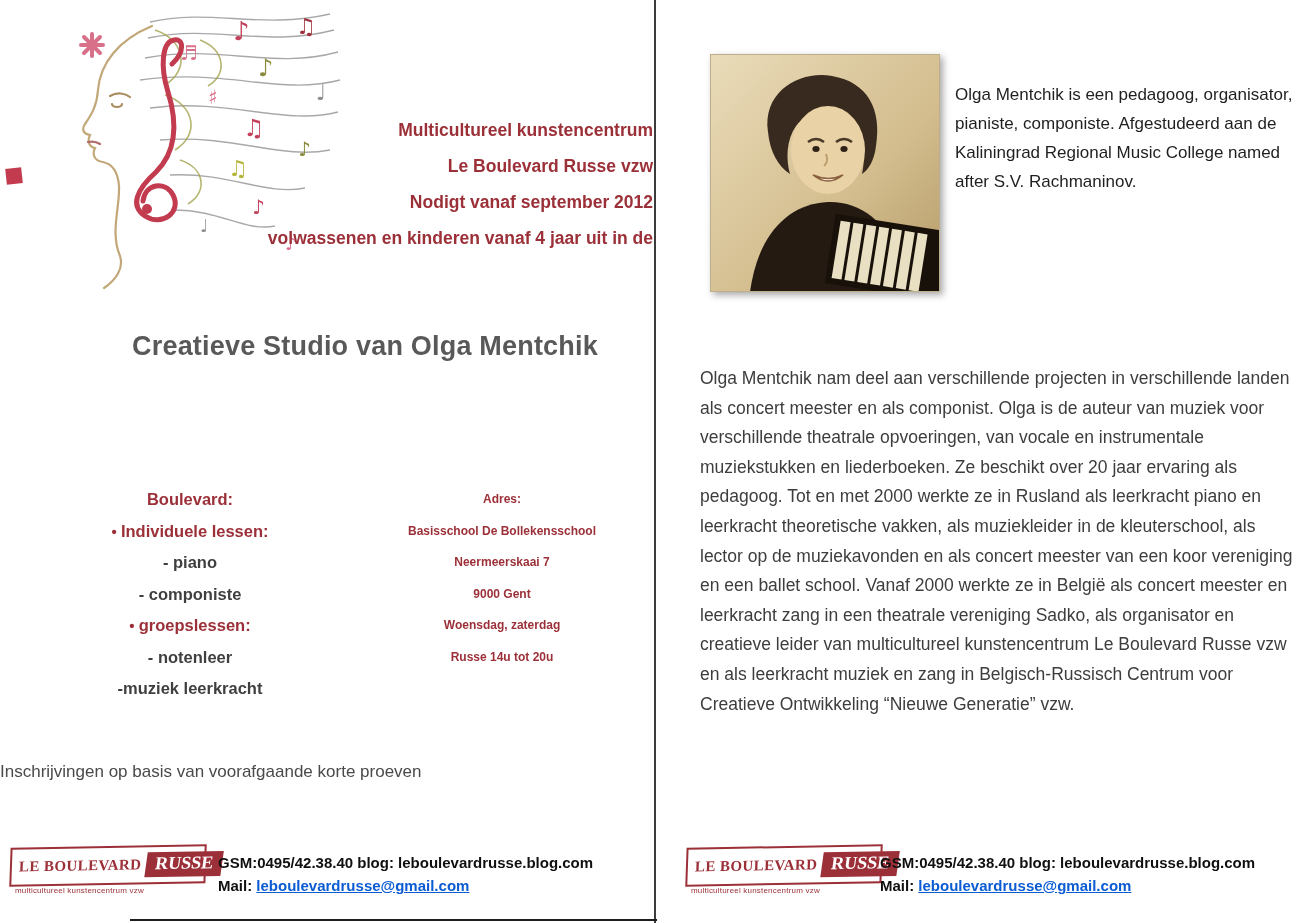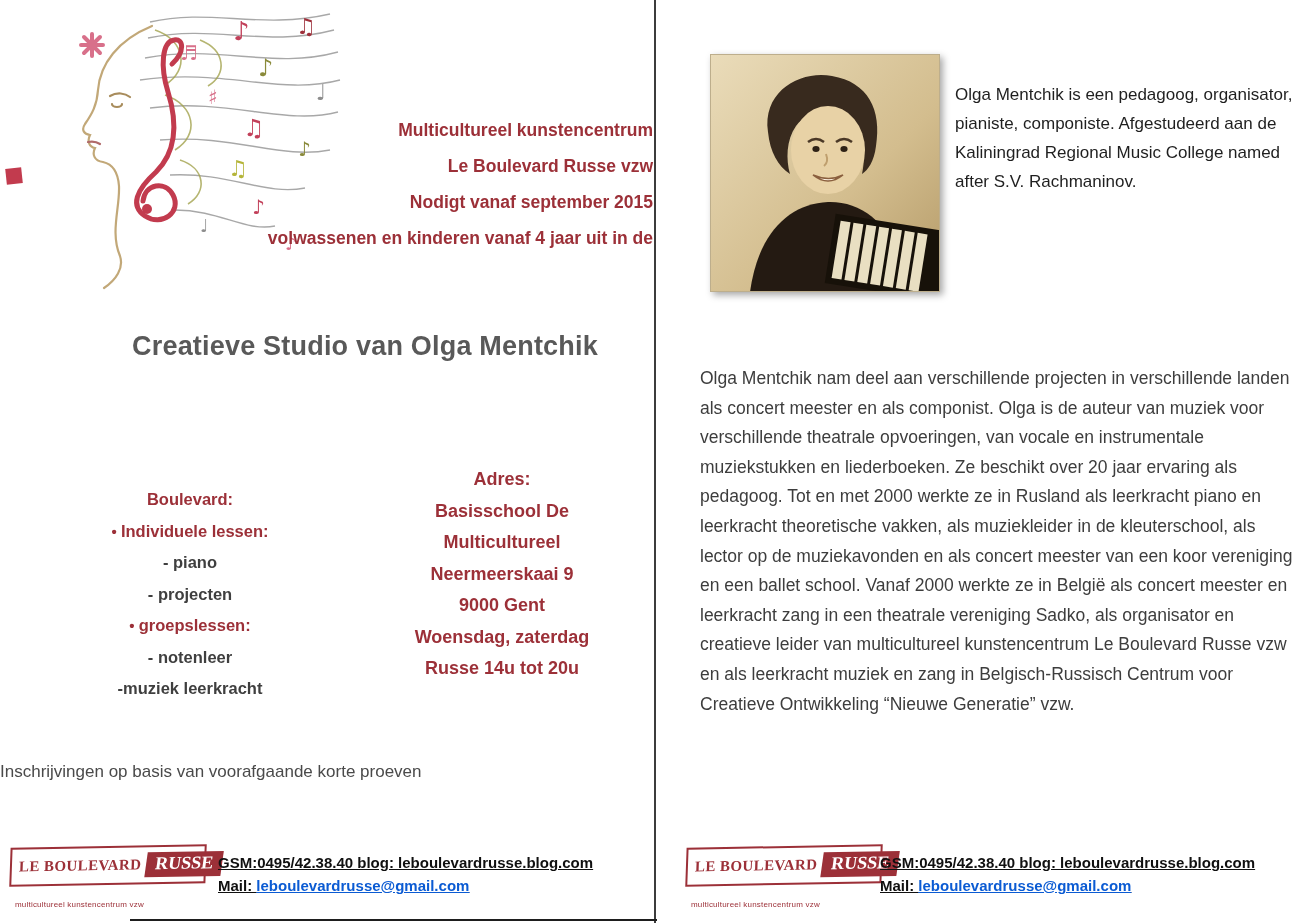--- a/index.html
+++ b/index.html
@@ -24,22 +24,22 @@
   .studio-title{position:absolute;left:85px;top:331px;width:560px;text-align:center;
     font-size:27px;font-weight:bold;color:var(--title-gray);letter-spacing:0.2px;}
 
   .programma{position:absolute;left:66px;top:484px;width:248px;text-align:center;
     font-weight:bold;font-size:16.5px;line-height:31.5px;}
   .programma .heading{color:var(--red);}
   .item-bullet{color:var(--red);}
   .item-bullet::before{content:"•  ";font-size:15px;}
   .item-plain{color:#3f3f3f;}
 
-  .adres{position:absolute;left:380px;top:464px;width:244px;text-align:center;
-    font-weight:bold;font-size:18px;line-height:31.5px;color:var(--red);}
+  .adres{position:absolute;left:380px;top:484px;width:244px;text-align:center;
+    font-weight:bold;font-size:12px;line-height:31.5px;color:var(--red);}
 
   .note{position:absolute;left:0;top:762px;width:655px;text-align:left;
     font-size:17px;color:#4a4a4a;}
 
   
   .photo{position:absolute;left:710px;top:54px;width:230px;height:238px;
     box-shadow:3px 3px 7px rgba(0,0,0,0.35);background:#d9c69c;}
   .intro{position:absolute;left:955px;top:80px;width:340px;
     font-size:17px;line-height:29px;color:#1f1f1f;}
   .bio{position:absolute;left:700px;top:364px;width:597px;
@@ -49,23 +49,23 @@
   .logo{position:absolute;width:196px;}
   .logo-left{left:10px;top:846px;}
   .logo-right{left:686px;top:846px;}
   .logo-box{display:flex;align-items:center;gap:5px;border:2px solid var(--red);
     padding:5px 7px;transform:skewX(-3deg) rotate(-1deg);background:#fff;}
   .logo-le{font-family:"Liberation Serif",serif;font-weight:bold;color:var(--red);
     font-size:15px;letter-spacing:0.4px;white-space:nowrap;}
   .logo-russe{font-family:"Liberation Serif",serif;font-weight:bold;color:#fff;
     background:var(--red);font-size:18px;padding:1px 9px 3px;transform:skewX(-6deg);
     white-space:nowrap;}
-  .logo-sub{font-size:8px;color:var(--red);margin-top:15px;margin-left:5px;letter-spacing:0.2px;}
-
-  .contact{position:absolute;font-size:15px;font-weight:bold;color:#101010;line-height:23px;text-decoration:underline;}
+  .logo-sub{font-size:8px;color:var(--red);margin-top:1px;margin-left:5px;letter-spacing:0.2px;}
+
+  .contact{position:absolute;font-size:15px;font-weight:bold;color:#101010;line-height:23px;}
   .contact-left{left:218px;top:851px;width:400px;}
   .contact-right{left:880px;top:851px;width:400px;}
   .mail-link{color:var(--link-blue);text-decoration:underline;cursor:pointer;font-weight:bold;}
 </style>
 </head>
 <body>
 
 <div class="canvas">
 
   <div>
@@ -120,40 +120,40 @@
         <text x="228" y="176" font-size="22" fill="#b5b53a">♫</text>
         <text x="252" y="214" font-size="20" fill="#c2405a">♪</text>
         <text x="200,0" y="232" font-size="18" fill="#8d8d8d">♩</text>
         <text x="285" y="250" font-size="18" fill="#d8708a">♪</text>
       </g>
     </svg>
 
     <div class="invite">
       <div>Multicultureel kunstencentrum</div>
       <div>Le Boulevard Russe vzw</div>
-      <div>Nodigt vanaf september 2015</div>
+      <div>Nodigt vanaf september 2012</div>
       <div>volwassenen en kinderen vanaf 4 jaar uit in de</div>
     </div>
 
     <h1 class="studio-title">Creatieve Studio van Olga Mentchik</h1>
 
     <div class="programma">
       <div class="heading">Boulevard:</div>
       <div class="item-bullet">Individuele lessen:</div>
       <div class="item-plain">- piano</div>
-      <div class="item-plain">- projecten</div>
+      <div class="item-plain">- componiste</div>
       <div class="item-bullet">groepslessen:</div>
       <div class="item-plain">- notenleer</div>
       <div class="item-plain">-muziek leerkracht</div>
     </div>
 
     <div class="adres">
       <div>Adres:</div>
-      <div>Basisschool De Multicultureel</div>
-      <div>Neermeerskaai 9</div>
+      <div>Basisschool De Bollekensschool</div>
+      <div>Neermeerskaai 7</div>
       <div>9000 Gent</div>
       <div>Woensdag, zaterdag</div>
       <div>Russe 14u tot 20u</div>
     </div>
 
     <p class="note">Inschrijvingen op basis van voorafgaande korte  proeven</p>
 
     <div class="logo logo-left">
       <div class="logo-box">
         <span class="logo-le">LE BOULEVARD</span>

